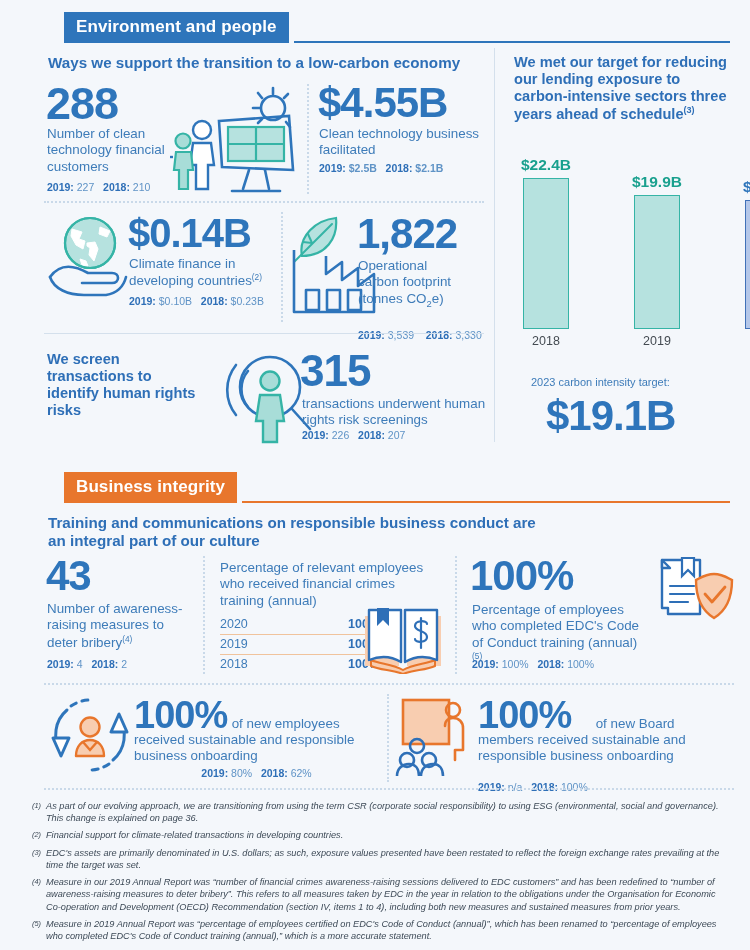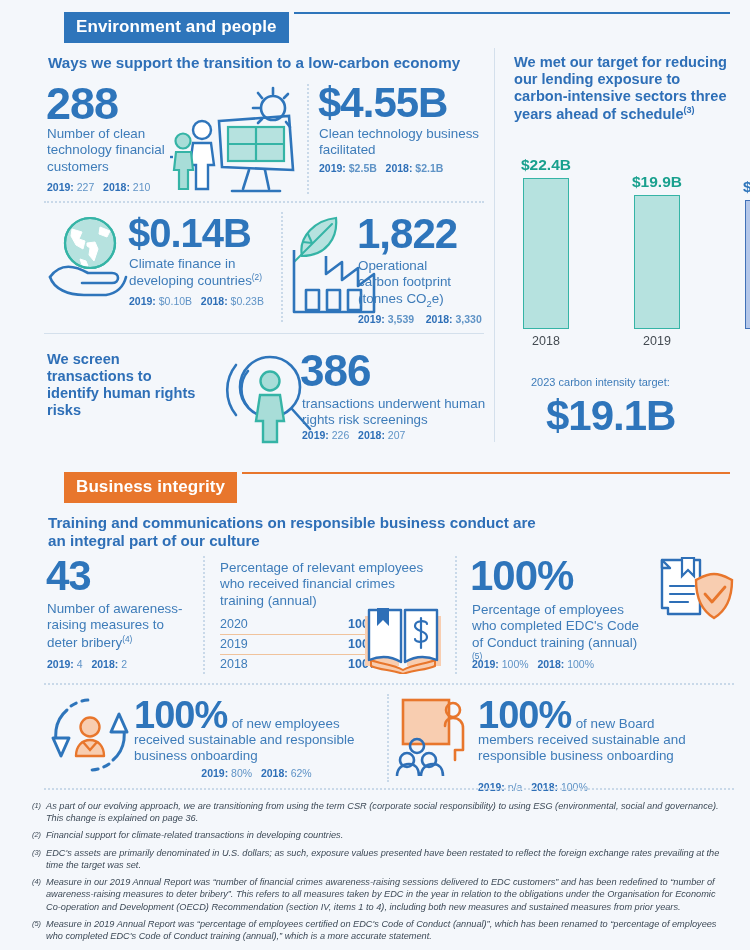--- a/index.html
+++ b/index.html
@@ -5,21 +5,21 @@
   * { box-sizing: border-box; margin: 0; padding: 0; }
   html, body {
     width: 750px; height: 950px;
     background: #f4f7fb;
     font-family: "Liberation Sans", sans-serif;
     overflow: hidden;
   }
   .page { position: relative; width: 750px; height: 950px; background: #f4f7fb; }
 
   
-  .badge-row { position: absolute; display: flex; align-items: flex-start; width: 700px; left: 30px; padding-left: 34px; }
+  .badge-row { position: absolute; display: flex; align-items: flex-end; width: 700px; left: 30px; padding-left: 34px; }
   .badge {
     color: #ffffff; font-weight: bold; font-size: 17px;
     padding: 5px 12px 6px 12px; letter-spacing: .1px;
     white-space: nowrap;
   }
   .badge.green { background: #2e75bb; }
   .badge.orange { background: #e8762c; }
   .badge-line { flex: 1; height: 2px; }
   .badge-line.green { background: #2e75bb; }
   .badge-line.orange { background: #e8762c; }
@@ -198,21 +198,21 @@
       </g>
     </svg>
   </div>
 
   <div class="big-num" style="position:absolute;left:357px;top:214px;font-size:42px;">1,822</div>
   <div class="desc" style="position:absolute;left:358px;top:258px;width:140px;font-size:13.4px;">
     <span>Operational</span><br>
     <span>carbon footprint</span><br>
     <span>(tonnes CO</span><sub style="font-size:.7em">2</sub><span>e)</span>
   </div>
-  <div class="prior nowrap" style="position:absolute;left:358px;top:313px;font-weight:bold;">
+  <div class="prior nowrap" style="position:absolute;left:358px;top:329px;">
     <b>2019:</b>
     <span>3,539</span>
     &nbsp;&nbsp;
     <b>2018:</b>
     <span>3,330</span>
   </div>
 
   <div class="solid-h" style="left:44px;top:333px;width:440px;"></div>
 
   <div class="h-blue" style="position:absolute;left:47px;top:351px;width:160px;font-size:14.6px;">We screen transactions to identify human rights risks</div>
@@ -225,21 +225,21 @@
         <path d="M14,20 A40,40 0 0 0 14,70"></path>
         <path d="M26,26 A28,28 0 0 0 26,62"></path>
       </g>
       <g fill="#a8ddd8" stroke="#35b4a6" stroke-width="2.4">
         <circle cx="48" cy="36" r="9.5"></circle>
         <path d="M38,50 L58,50 L62,76 L55,76 L55,97 L41,97 L41,76 L34,76 Z"></path>
       </g>
     </svg>
   </div>
 
-  <div class="big-num" style="position:absolute;left:300px;top:350px;font-size:44px;">386</div>
+  <div class="big-num" style="position:absolute;left:300px;top:350px;font-size:44px;">315</div>
   <div class="desc" style="position:absolute;left:302px;top:396px;width:188px;font-size:13.4px;">transactions underwent human rights risk screenings</div>
   <div class="prior nowrap" style="position:absolute;left:302px;top:429px;">
     <b>2019:</b>
     <span>226</span>
     &nbsp;
     <b>2018:</b>
     <span>207</span>
   </div>
 
   <div class="solid-v" style="left:494px;top:48px;height:394px;"></div>
@@ -413,21 +413,21 @@
         <circle cx="34" cy="66" r="7"></circle>
         <path d="M2,82 C2,74 8,70 14,70 C20,70 24,74 24,82"></path>
         <path d="M26,82 C26,74 32,70 38,70 C44,70 48,74 48,82"></path>
       </g>
     </svg>
   </div>
 
   <div style="position:absolute;left:478px;top:697px;width:255px;">
     <div style="white-space:nowrap;">
       <span class="big-num" style="font-size:38px;">100%</span>
-      <span class="desc" style="font-size:13.4px;">of new Board</span>
+      <span class="desc" style="font-size:13.4px;margin-left:20px;">of new Board</span>
     </div>
     <div class="desc" style="font-size:13.4px;margin-top:-1px;">
       <span>members received sustainable and</span><br>
       <span>responsible business onboarding</span>
     </div>
     <div class="prior nowrap" style="margin-top:16px;">
       <b>2019:</b>
       <span>n/a</span>
       &nbsp;
       <b>2018:</b>

